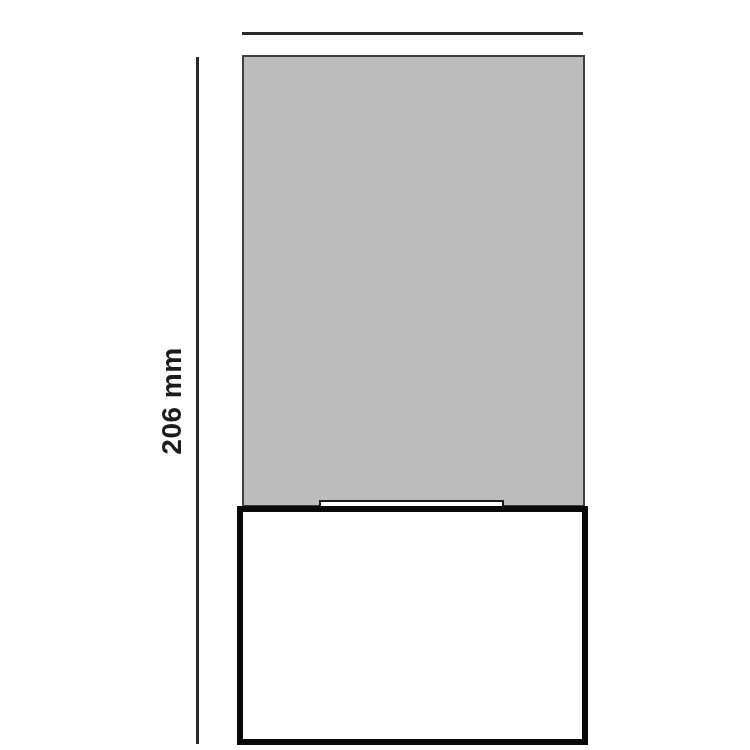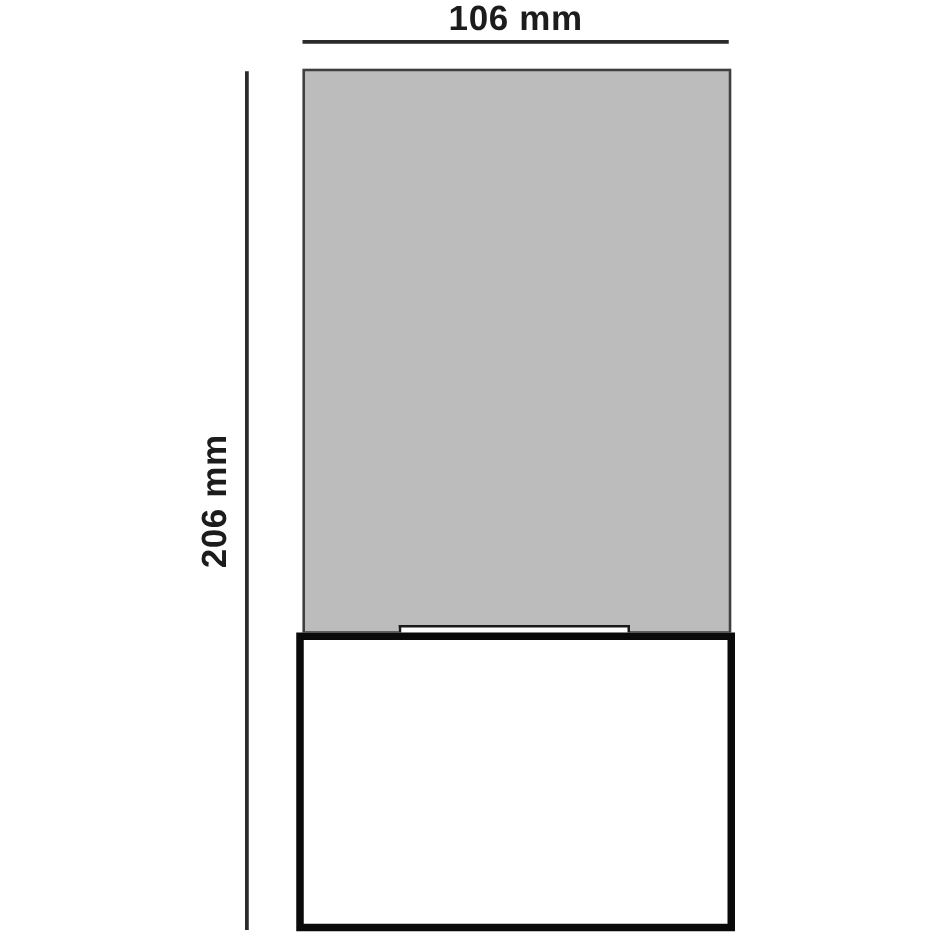--- a/index.html
+++ b/index.html
@@ -85,21 +85,20 @@
     background: #ffffff;
     border: 6px solid #0a0a0a;
     z-index: 3;
   }
 </style>
 </head>
 <body>
 
 <div class="canvas">
 
-  <div class="dim-label width-label">106 mm</div>
   <div class="dim-line-horizontal"></div>
 
   <div class="dim-label height-label">206 mm</div>
   <div class="dim-line-vertical"></div>
 
   <div class="body-box"></div>
   <div class="notch"></div>
   <div class="base-box"></div>
 
 </div>

